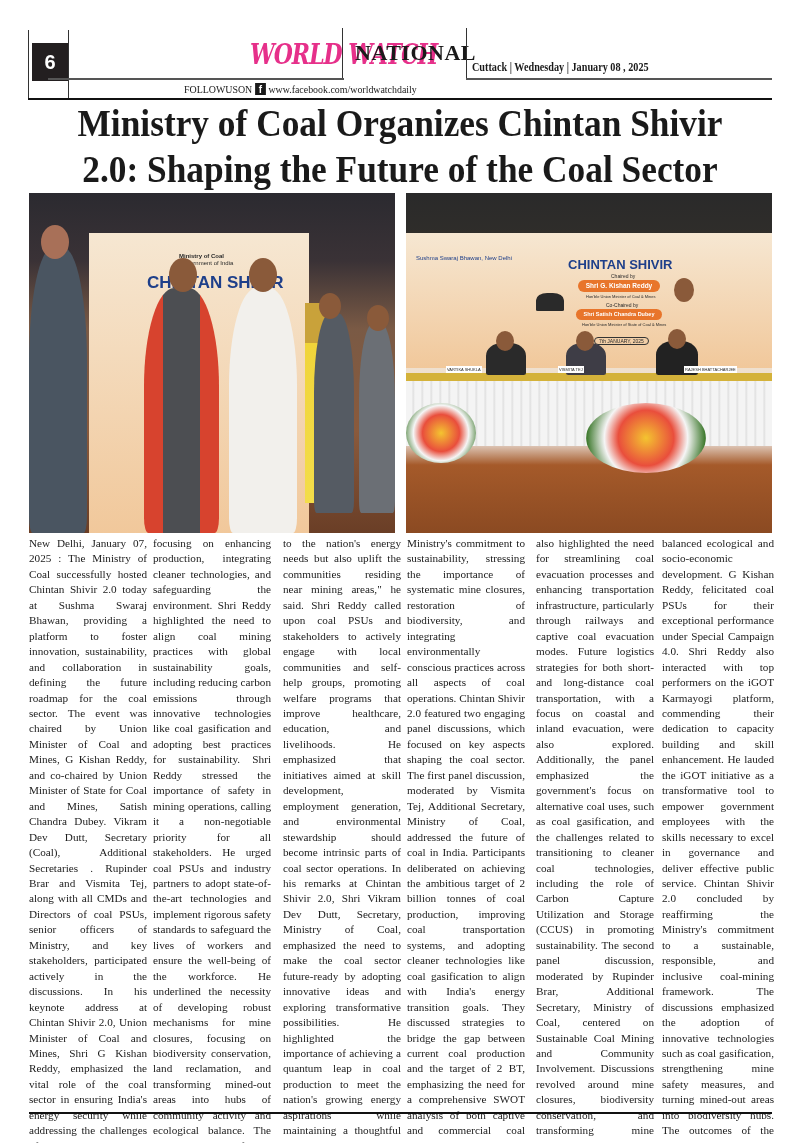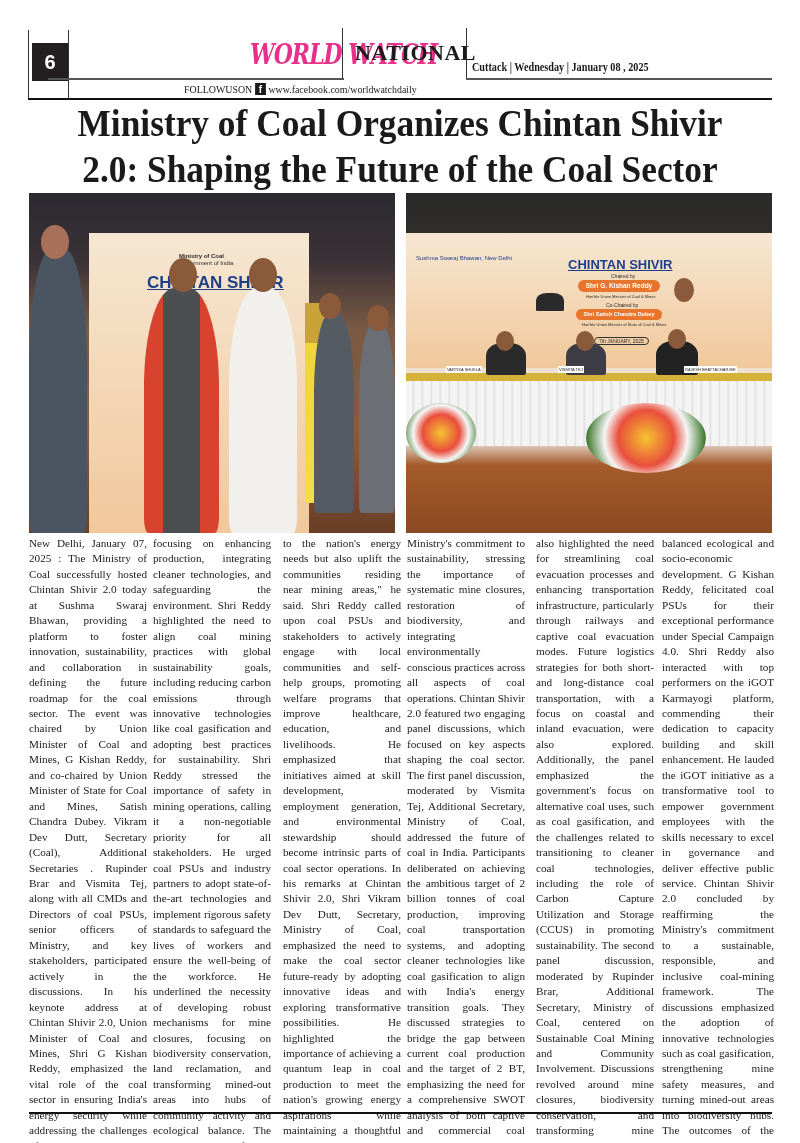--- a/index.html
+++ b/index.html
@@ -20,21 +20,21 @@
   .fb { display:inline-block; width:12px; height:12px; background:#1a1a1a; color:#fff; font-family:"Liberation Sans", sans-serif; font-weight:bold; font-size:11px; line-height:13px; text-align:center; }
   .rule-head { position:absolute; left:28px; top:98px; width:744px; height:2px; background:#111; }
 
   .headline { position:absolute; left:28px; top:100px; width:744px; text-align:center; font-size:38px; line-height:46px; font-weight:bold; letter-spacing:0px; transform:scaleX(0.93); transform-origin:center top; }
 
   .photo { position:absolute; overflow:hidden; }
   .photo1 { left:29px; top:193px; width:366px; height:340px; background:linear-gradient(180deg,#2b2a30 0%,#3a3236 20%,#7a5a45 40%,#8a5a3c 70%,#6a3e26 100%); }
   .photo2 { left:406px; top:193px; width:366px; height:340px; background:linear-gradient(180deg,#2a2a2a 0%,#2f2d2a 12%,#e8c8a0 22%,#f1dcc2 45%,#ece6e2 62%,#f4f1ee 72%,#a55a2a 80%,#8b4a22 100%); }
 
   .ph-screen { position:absolute; background:linear-gradient(180deg,#f6e7d2,#f1c89b); }
-  .ph-title { position:absolute; font-family:"Liberation Sans", sans-serif; font-weight:bold; color:#1e3f8a;text-decoration:underline; }
+  .ph-title { position:absolute; font-family:"Liberation Sans", sans-serif; font-weight:bold; color:#1e3f8a; }
   .ph-pill { position:absolute; background:#e8752b; color:#fff; font-family:"Liberation Sans", sans-serif; font-weight:bold; border-radius:8px; text-align:center; }
   .ph-small { position:absolute; font-family:"Liberation Sans", sans-serif; color:#2a2a2a; }
   .person { position:absolute; border-radius:40% 40% 6% 6%; }
   .head { position:absolute; border-radius:50%; background:#8a5a3a; }
   .flowers { position:absolute; border-radius:50%; background:radial-gradient(circle,#f4c430 0%,#e94e3c 40%,#f5f5f5 60%,#3f7a2f 85%,transparent 90%); }
   .table-cloth { position:absolute; background:repeating-linear-gradient(90deg,#f4f4f4 0,#f4f4f4 6px,#dedede 7px,#f4f4f4 9px); }
   .table-top { position:absolute; background:#d4b23a; }
   .lamp { position:absolute; background:#c9a23a; }
 
   .col { position:absolute; top:536px; width:118px; font-size:11.2px; line-height:15.45px; text-align:justify; hyphens:none; }

